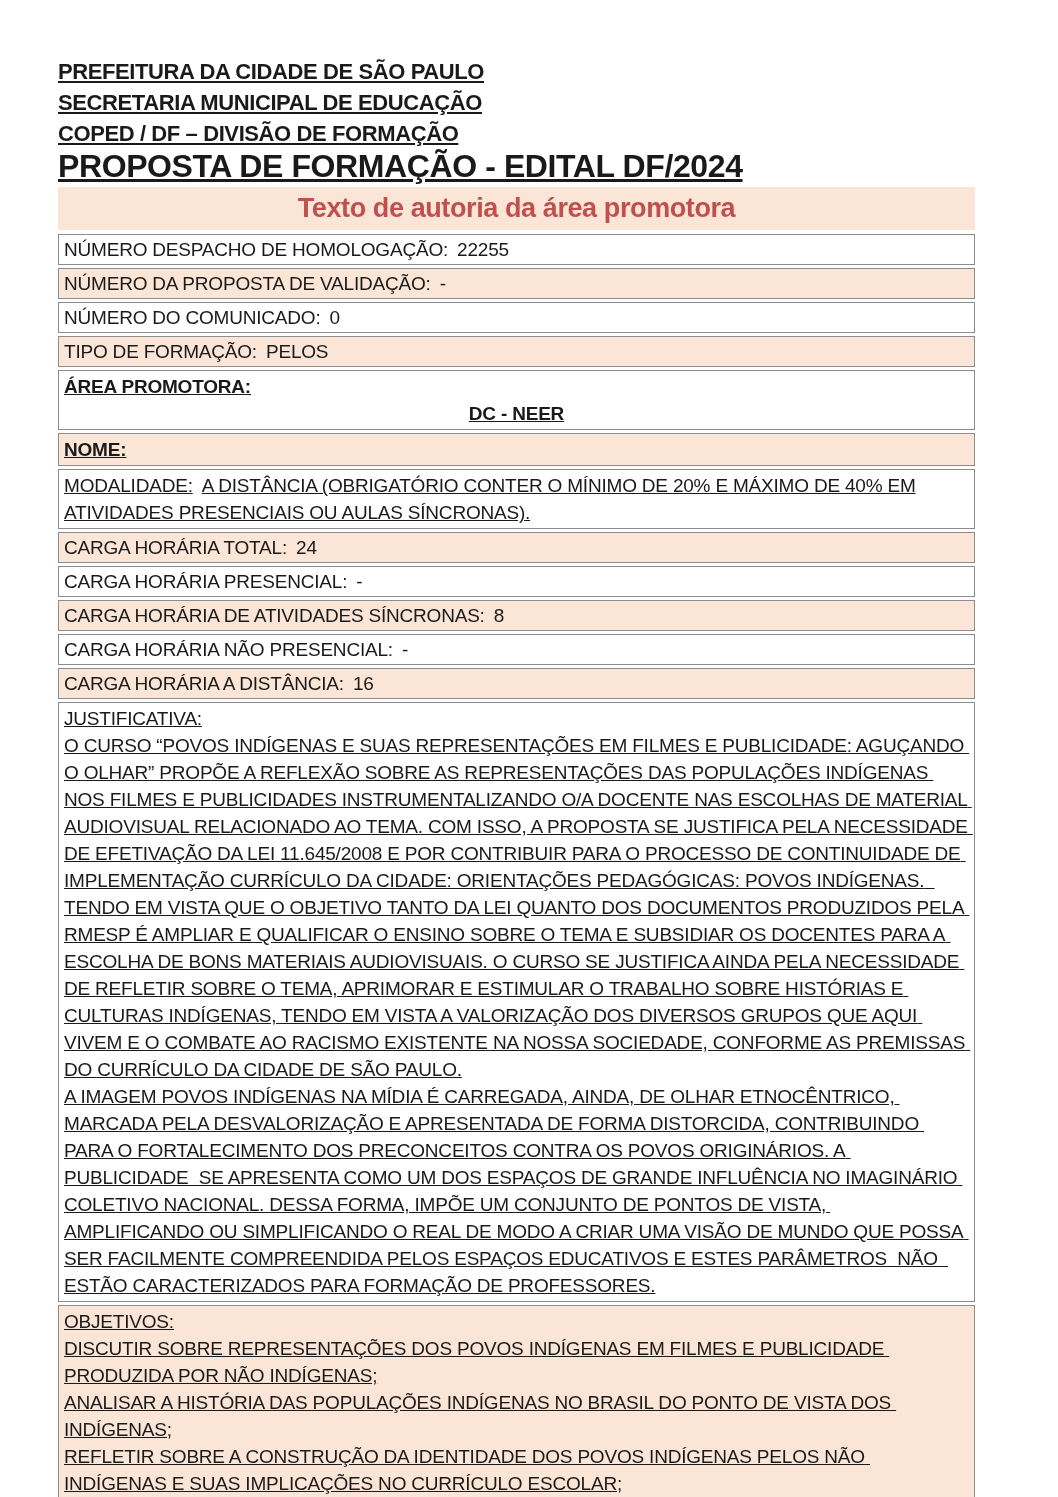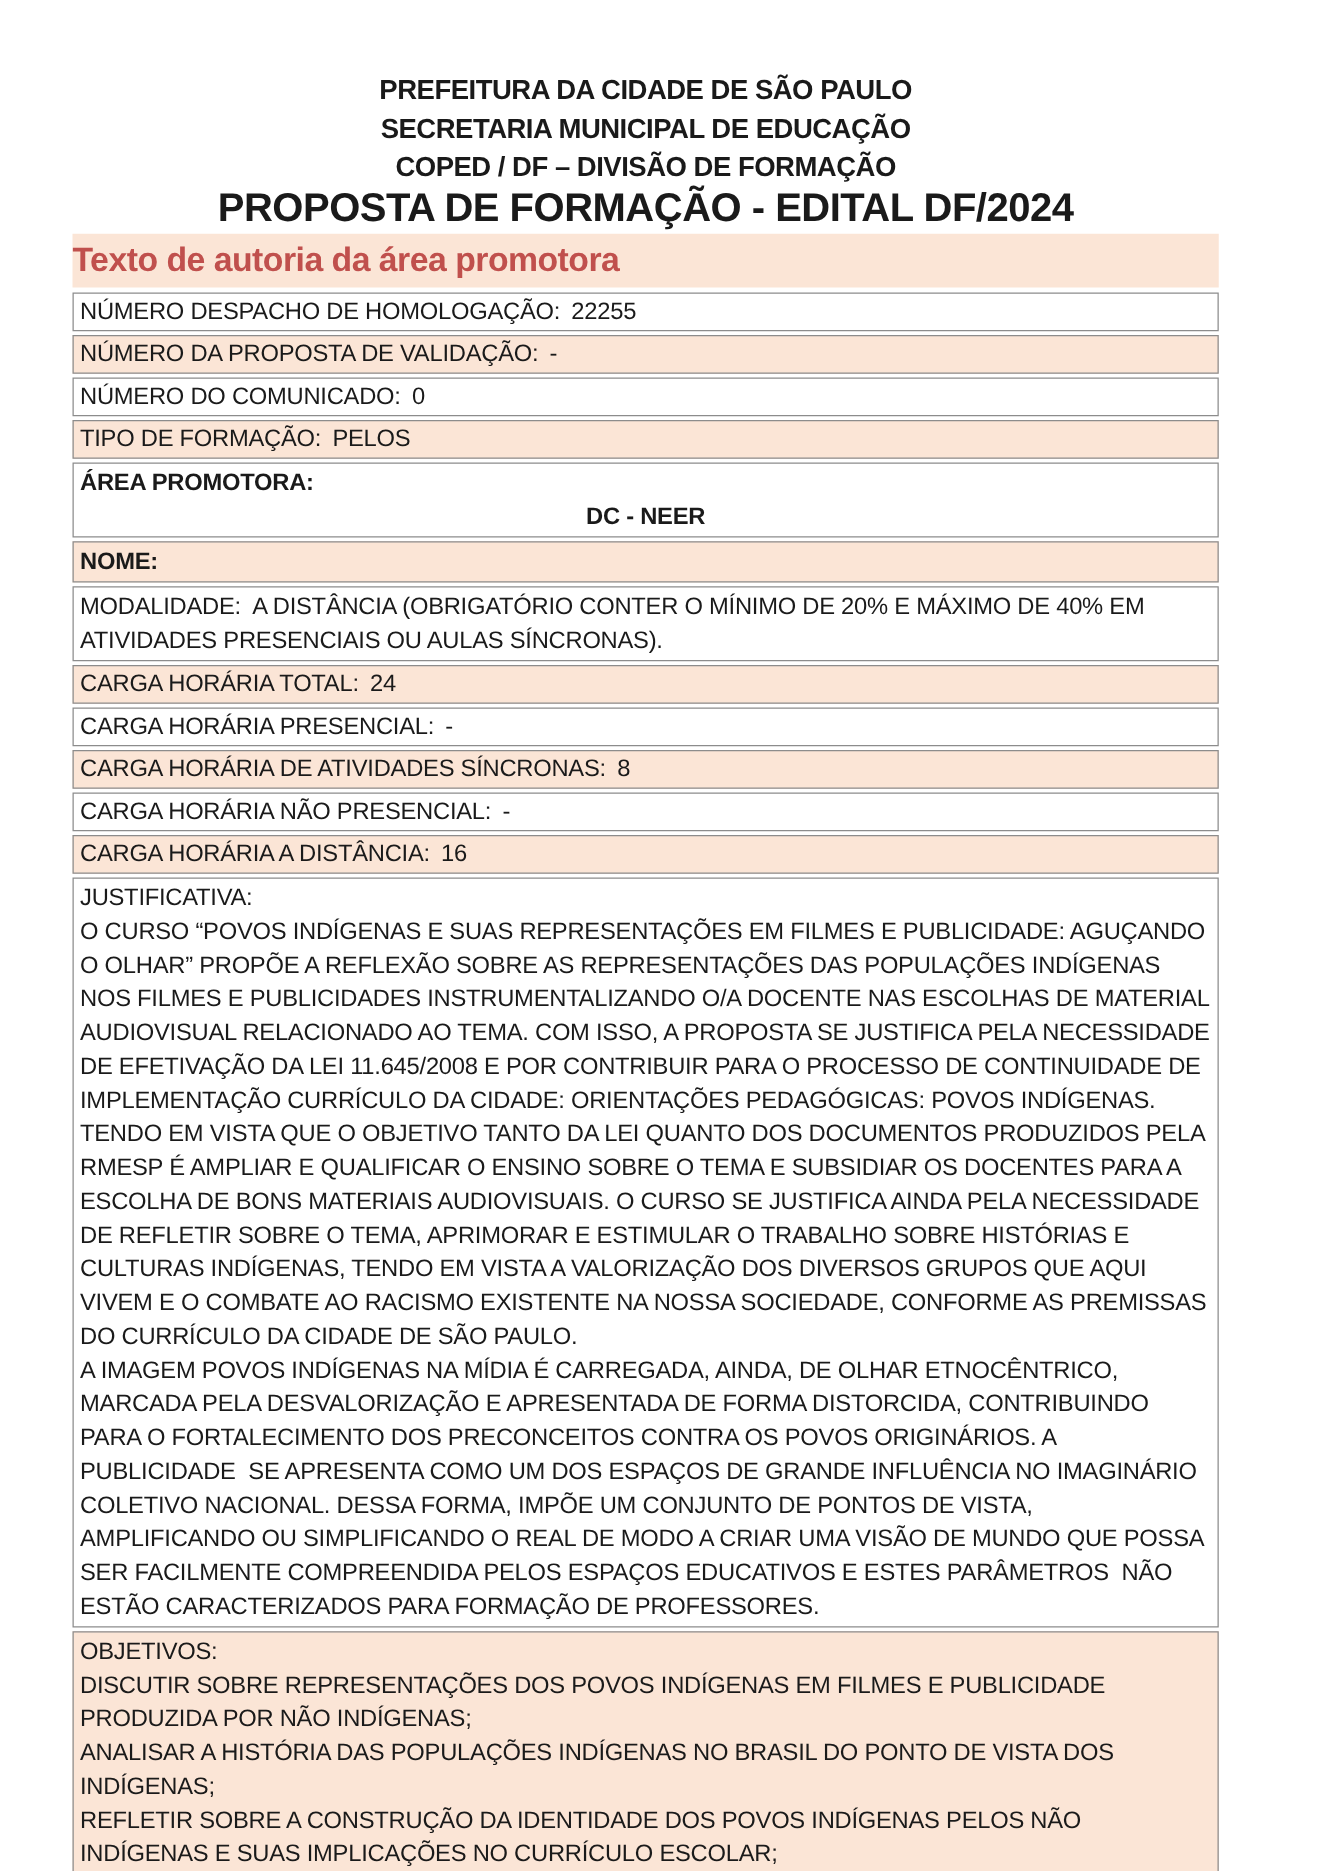--- a/index.html
+++ b/index.html
@@ -18,22 +18,23 @@
     color:var(--text);
     font-family:"Liberation Sans", sans-serif;
   }
   .content{
     width:917px;
     margin-left:58px;
   }
   
   .doc-header{
     padding-top:56px;
-    text-align:center;
+    text-align:left;
     font-weight:bold;
+    text-decoration:underline;
   }
   .h-line{
     font-size:22px;
     line-height:31px;
     letter-spacing:-0.4px;
     white-space:nowrap;
   }
   .h-line.big{
     font-size:32px;
     line-height:35px;
@@ -41,40 +42,41 @@
   }
   
   .banner{
     margin-top:3px;
     margin-bottom:4px;
     background:var(--peach);
     color:var(--banner-red);
     font-weight:bold;
     font-size:27px;
     letter-spacing:-0.4px;
+    text-align:center;
     height:43px;
     line-height:43px;
   }
   
   .row{
     border:1px solid var(--border);
     margin-bottom:3px;
     padding:1px 5px;
     font-size:19px;
     line-height:27px;
     letter-spacing:-0.2px;
     background:#fff;
   }
   .row.peach{ background:var(--peach); }
   .row.bold{ font-weight:bold; }
   .row .val{ margin-left:9px;text-align:center; }
   .row.stacked .lbl,
   .row.stacked .val{ display:block; margin-left:0; }
   .row.section .para{ white-space:pre-wrap; }
-  .row.tall{ padding:2px 5px; }
+  .row.tall{ padding:2px 5px;text-decoration:underline; }
 </style>
 </head>
 <body>
 
 <div class="content">
 
   <div class="doc-header">
     <div class="h-line">PREFEITURA DA CIDADE DE SÃO PAULO</div>
     <div class="h-line">SECRETARIA MUNICIPAL DE EDUCAÇÃO</div>
     <div class="h-line">COPED / DF – DIVISÃO DE FORMAÇÃO</div>

